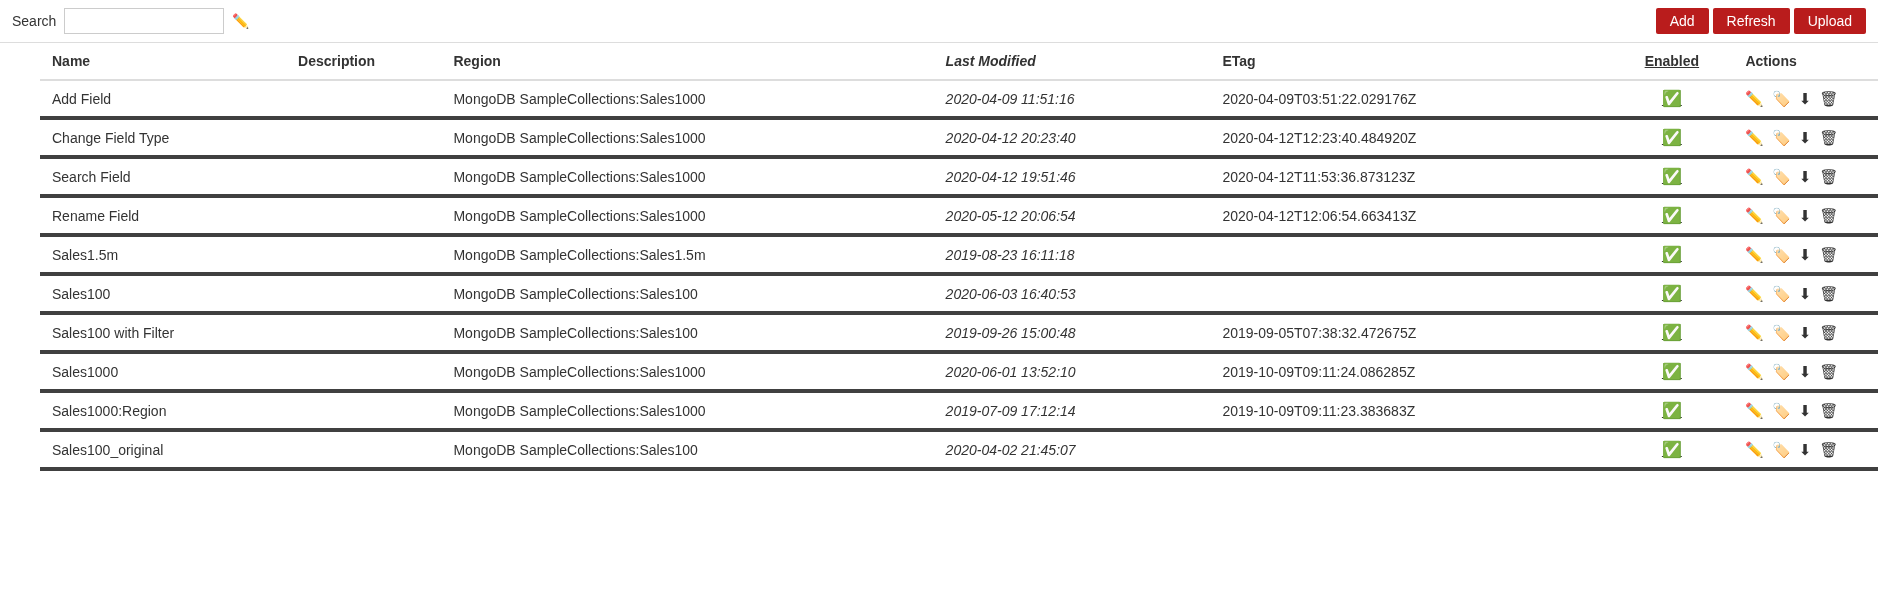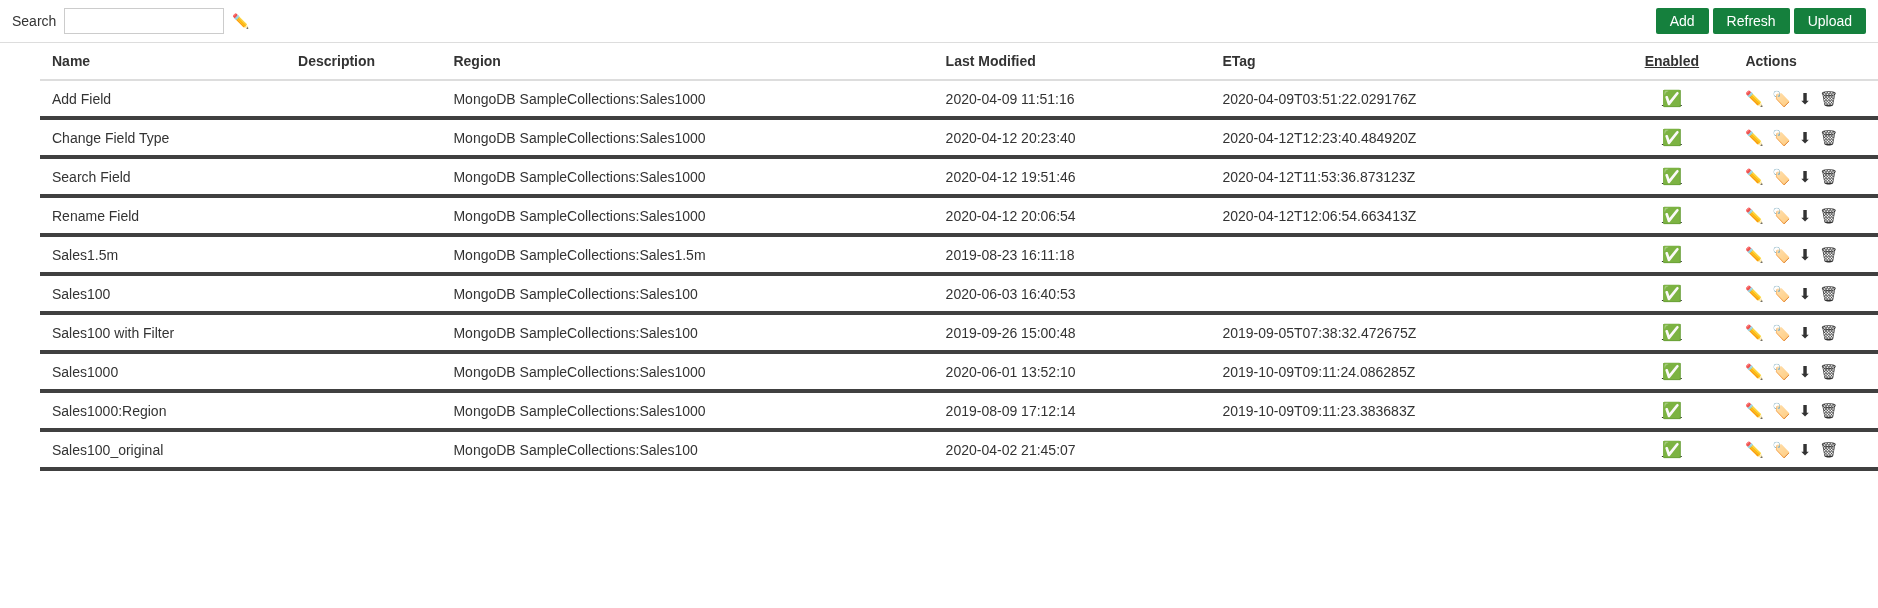--- a/index.html
+++ b/index.html
@@ -35,21 +35,21 @@
     }
     .edit-icon {
       cursor: pointer;
       color: #555;
       font-size: 14px;
     }
     .btn {
       padding: 5px 14px;
       font-size: 14px;
       cursor: pointer;
-      background: #15803d;
+      background: #b91c1c;
       color: #fff;
       border: none;
       border-radius: 2px;
     }
 
     table {
       width: 100%;
       border-collapse: collapse;
       margin-left: 40px;
     }
@@ -64,21 +64,21 @@
       border-bottom: 4px solid #404040;
     }
     tbody td {
       padding: 8px 12px;
       font-size: 14px;
       vertical-align: middle;
     }
     .col-name { width: 160px; }
     .col-desc { width: 100px; }
     .col-source { width: 320px; }
-    .col-modified { width: 180px; }
+    .col-modified { width: 180px; font-style: italic; }
     .col-etag { width: 260px; }
     .col-enabled { width: 80px; text-align: center; text-decoration: underline; }
     .col-actions { width: 120px; }
 
     .enabled-icon {
       color: #2da44e;
       font-size: 18px;
     }
 
     .action-icons {
@@ -166,21 +166,21 @@
             <span class="action-icon">🏷️</span>
             <span class="action-icon">⬇</span>
             <span class="action-icon">🗑</span>
           </div>
         </td>
       </tr>
       <tr>
         <td class="col-name">Rename Field</td>
         <td class="col-desc"></td>
         <td class="col-source">MongoDB SampleCollections:Sales1000</td>
-        <td class="col-modified">2020-04-12 20:06:54</td>
+        <td class="col-modified">2020-05-12 20:06:54</td>
         <td class="col-etag">2020-04-12T12:06:54.663413Z</td>
         <td class="col-enabled"><span class="enabled-icon" style="font-size: 16px;">✅</span></td>
         <td class="col-actions">
           <div class="action-icons">
             <span class="action-icon">✏️</span>
             <span class="action-icon">🏷️</span>
             <span class="action-icon">⬇</span>
             <span class="action-icon">🗑</span>
           </div>
         </td>
@@ -246,21 +246,21 @@
             <span class="action-icon">🏷️</span>
             <span class="action-icon">⬇</span>
             <span class="action-icon">🗑</span>
           </div>
         </td>
       </tr>
       <tr>
         <td class="col-name">Sales1000:Region</td>
         <td class="col-desc"></td>
         <td class="col-source">MongoDB SampleCollections:Sales1000</td>
-        <td class="col-modified">2019-08-09 17:12:14</td>
+        <td class="col-modified">2019-07-09 17:12:14</td>
         <td class="col-etag">2019-10-09T09:11:23.383683Z</td>
         <td class="col-enabled"><span class="enabled-icon" style="font-size: 16px;">✅</span></td>
         <td class="col-actions">
           <div class="action-icons">
             <span class="action-icon">✏️</span>
             <span class="action-icon">🏷️</span>
             <span class="action-icon">⬇</span>
             <span class="action-icon">🗑</span>
           </div>
         </td>

